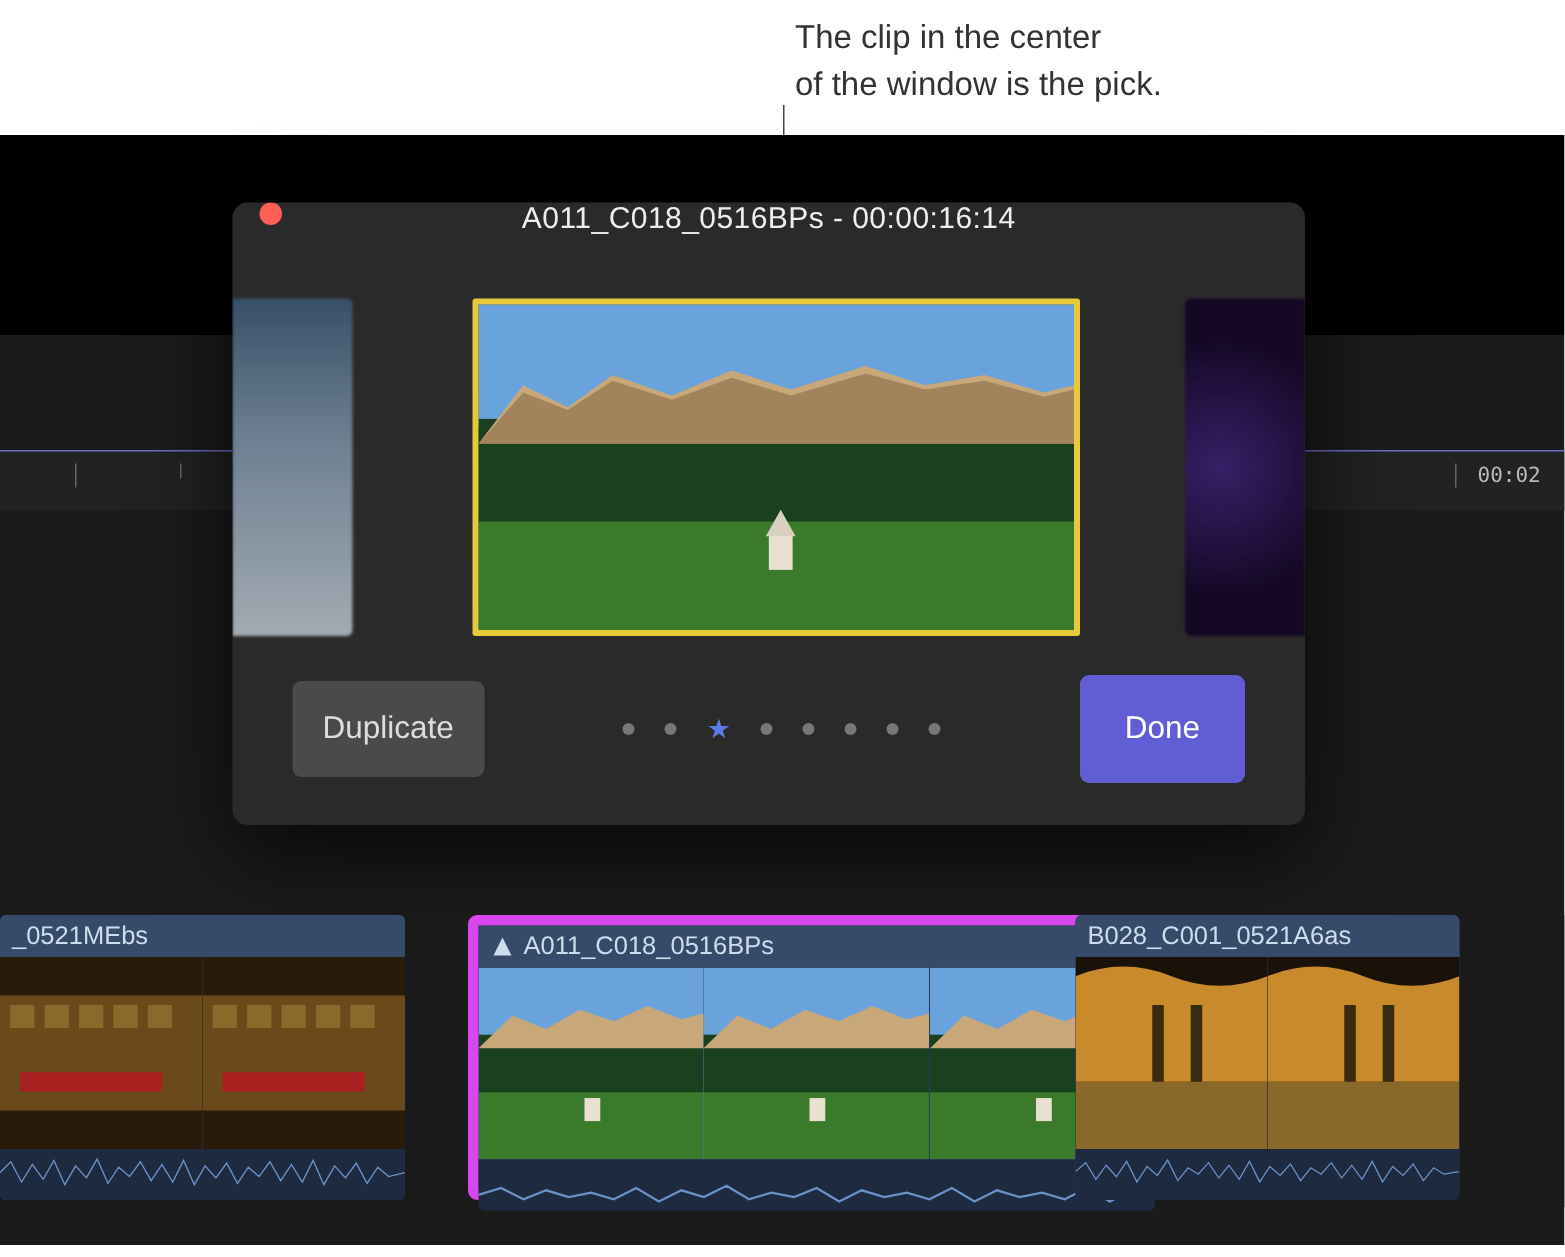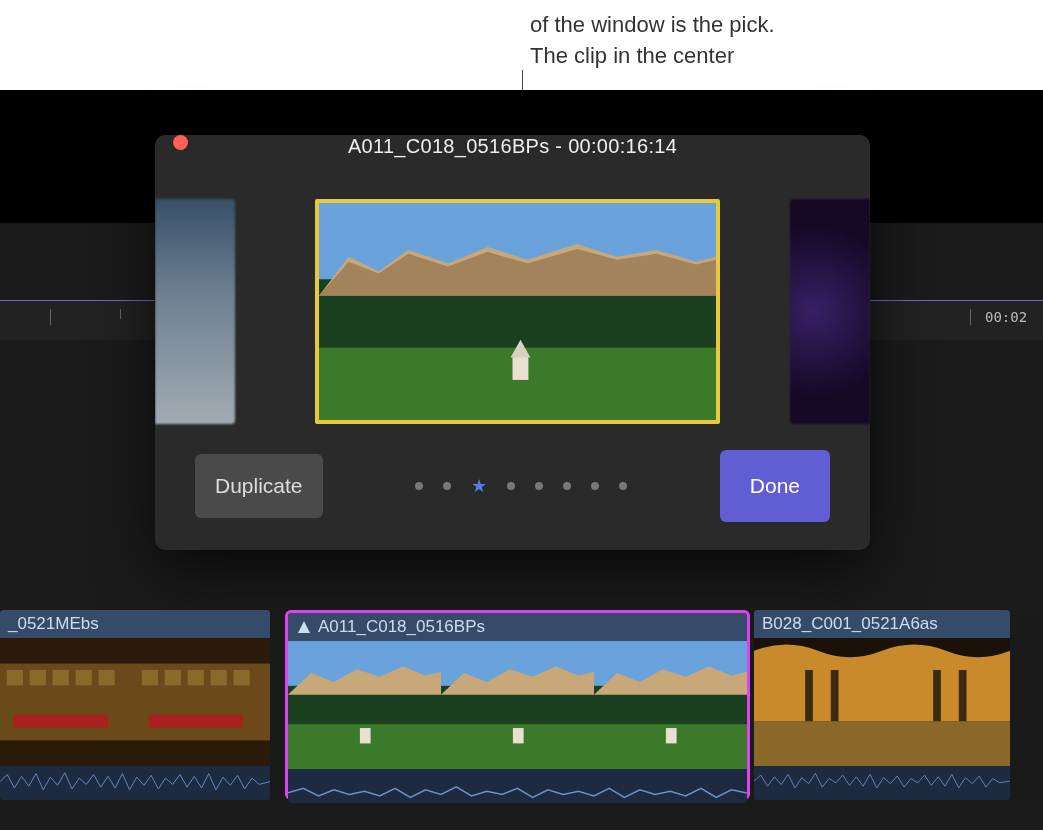--- a/index.html
+++ b/index.html
@@ -218,31 +218,32 @@
       height: 34px;
       background: #1e2a40;
       position: relative;
       border-radius: 0 0 4px 4px;
     }
     .waveform {
       position: absolute;
       left: 0; right: 0; top: 4px; bottom: 4px;
     }
     .clip.selected {
-      border: 3px solid #d946ef;
+      border: 7px solid #d946ef;
       border-radius: 6px;
+      margin-left: 27px;
     }
     .clip-icon-svg { width: 16px; height: 16px; }
   </style>
 </head>
 <body>
 
 <div class="annotation">
+  <div>The clip in the center</div>
   <div>of the window is the pick.</div>
-  <div>The clip in the center</div>
 </div>
 <div class="annotation-leader"></div>
 
 <div class="app-background"></div>
 
 <div class="timeline-ruler">
   <div class="ruler-tick" style="left:50px"></div>
   <div class="ruler-tick short" style="left:120px"></div>
   <div class="ruler-tick" style="left:970px"></div>
   <span class="ruler-label" style="left:985px">00:02</span>
@@ -355,21 +356,21 @@
           <rect x="47" y="68" width="7" height="12" fill="#e8e0d0"></rect>
       </svg>
     </div>
     <div class="clip-audio">
       <svg class="waveform" viewBox="0 0 300 26" preserveAspectRatio="none">
         <polyline points="0,13 10,10 20,15 30,11 40,14 50,12 60,15 70,10 80,16 90,11 100,14 110,9 120,15 130,12 140,14 150,10 160,16 170,11 180,14 190,12 200,15 210,10 220,16 230,11 240,14 250,12 260,15 270,10 280,16 290,11 300,13" fill="none" stroke="#6a92c8" stroke-width="1"></polyline>
       </svg>
     </div>
   </div>
 
-  <div class="clip" style="left:754px; width:256px">
+  <div class="clip" style="left:717px; width:256px">
     <div class="clip-header">
       <span>B028_C001_0521A6as</span>
     </div>
     <div class="clip-body">
       <svg class="clip-frame" viewBox="0 0 100 100" preserveAspectRatio="none">
         <rect width="100" height="100" fill="#1a1208"></rect>
           <rect y="65" width="100" height="35" fill="#8a682a"></rect>
           <path d="M0,10 Q25,0 50,10 Q75,20 100,10 L100,65 L0,65 Z" fill="#c88a2a"></path>
           <rect x="40" y="25" width="6" height="40" fill="#3a2a10"></rect>
           <rect x="60" y="25" width="6" height="40" fill="#3a2a10"></rect>

